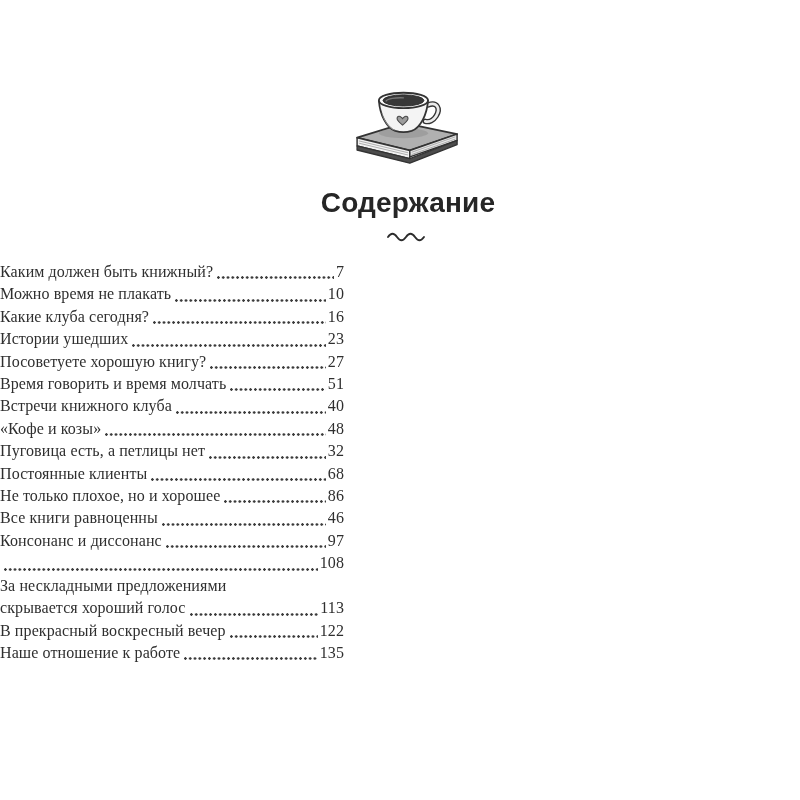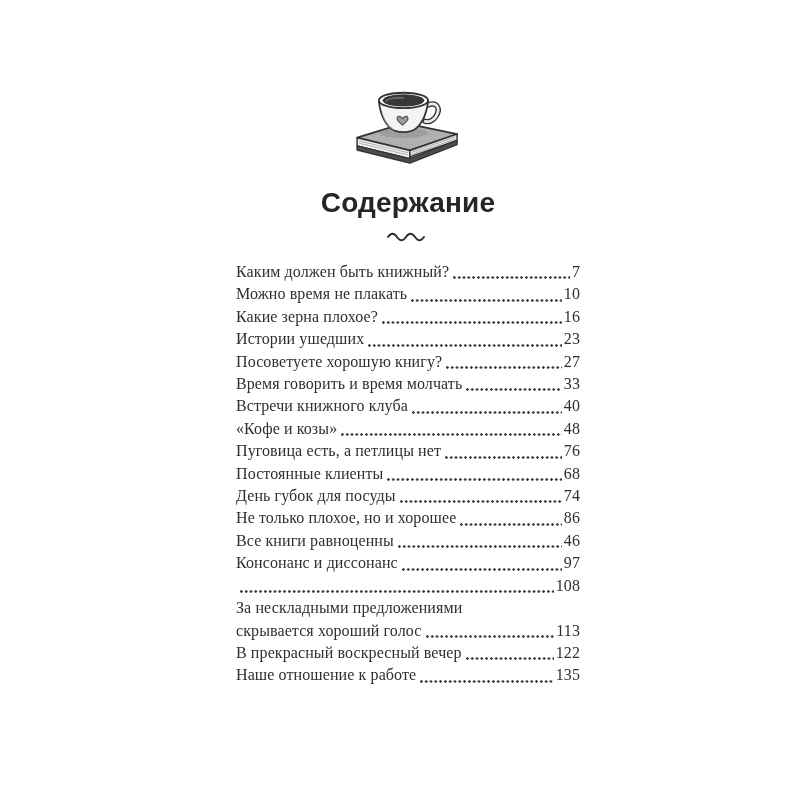--- a/index.html
+++ b/index.html
@@ -37,21 +37,20 @@
   }
   .squiggle {
     width: 344px;
     margin-left: 236px;
     margin-top: 10px;
     height: 12px;
     text-align: center;
   }
   .toc {
     width: 344px;
-    margin-left: 236px;
     margin-top: 20px;
   }
   .toc-row {
     display: flex;
     align-items: baseline;
     line-height: 22.4px;
     font-size: 16px;
     letter-spacing: 0.1px;
     color: #2f2f2f;
   }
@@ -127,65 +126,60 @@
     <span class="toc-title">Каким должен быть книжный?</span>
     <span class="leader"></span>
     <span class="toc-page">7</span>
   </div>
       <div class="toc-row">
     <span class="toc-title">Можно время не плакать</span>
     <span class="leader"></span>
     <span class="toc-page">10</span>
   </div>
       <div class="toc-row">
-    <span class="toc-title">Какие зерна плохое?</span>
+    <span class="toc-title">Какие клуба сегодня?</span>
     <span class="leader"></span>
     <span class="toc-page">16</span>
   </div>
       <div class="toc-row">
     <span class="toc-title">Истории ушедших</span>
     <span class="leader"></span>
     <span class="toc-page">23</span>
   </div>
       <div class="toc-row">
     <span class="toc-title">Посоветуете хорошую книгу?</span>
     <span class="leader"></span>
     <span class="toc-page">27</span>
   </div>
       <div class="toc-row">
     <span class="toc-title">Время говорить и время молчать</span>
     <span class="leader"></span>
-    <span class="toc-page">33</span>
+    <span class="toc-page">51</span>
   </div>
       <div class="toc-row">
     <span class="toc-title">Встречи книжного клуба</span>
     <span class="leader"></span>
     <span class="toc-page">40</span>
   </div>
       <div class="toc-row">
     <span class="toc-title">«Кофе и козы»</span>
     <span class="leader"></span>
     <span class="toc-page">48</span>
   </div>
       <div class="toc-row">
     <span class="toc-title">Пуговица есть, а петлицы нет</span>
     <span class="leader"></span>
-    <span class="toc-page">76</span>
+    <span class="toc-page">32</span>
   </div>
       <div class="toc-row">
     <span class="toc-title">Постоянные клиенты</span>
     <span class="leader"></span>
     <span class="toc-page">68</span>
   </div>
       <div class="toc-row">
-    <span class="toc-title">День губок для посуды</span>
-    <span class="leader"></span>
-    <span class="toc-page">74</span>
-  </div>
-      <div class="toc-row">
     <span class="toc-title">Не только плохое, но и хорошее</span>
     <span class="leader"></span>
     <span class="toc-page">86</span>
   </div>
       <div class="toc-row">
     <span class="toc-title">Все книги равноценны</span>
     <span class="leader"></span>
     <span class="toc-page">46</span>
   </div>
       <div class="toc-row">

